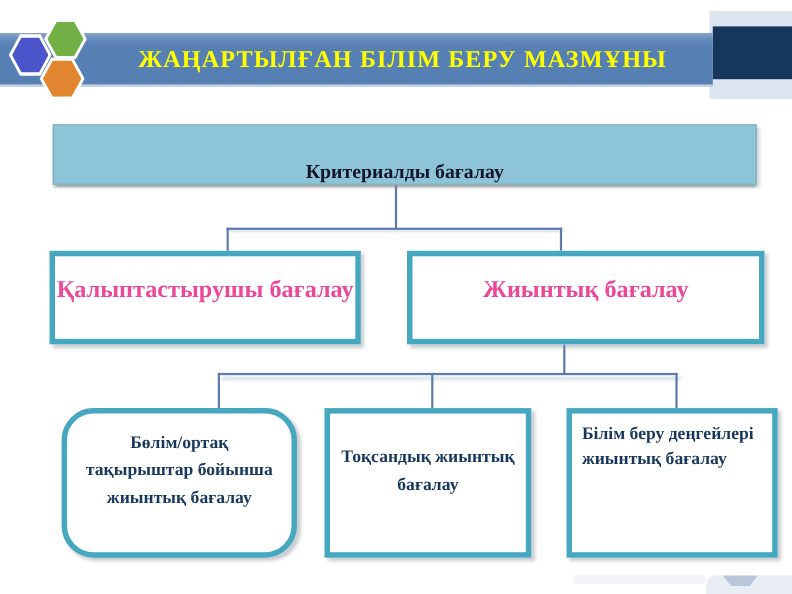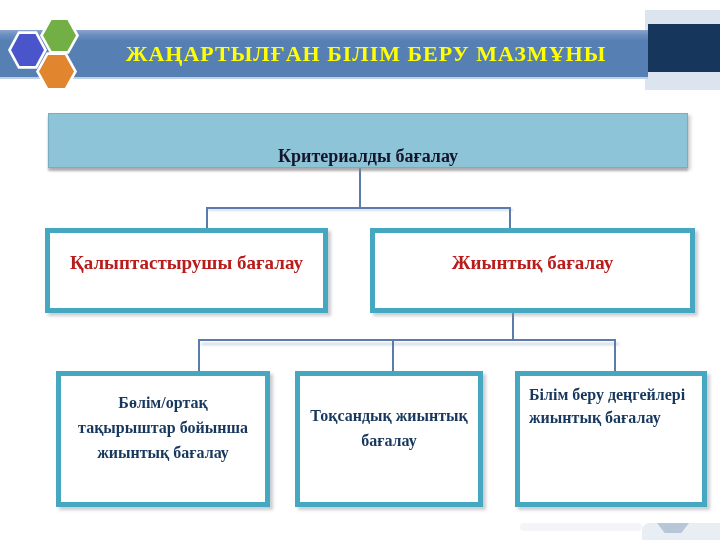--- a/index.html
+++ b/index.html
@@ -37,26 +37,26 @@
     position:absolute;left:48px;top:113px;width:640px;height:55px;
     background:#8ec4d7;border:1px solid #7badc1;box-sizing:border-box;
     box-shadow:0 3px 2px rgba(140,140,140,0.6),3px 2px 3px rgba(150,150,150,0.35);
     display:flex;align-items:flex-end;justify-content:center;
     color:#14152a;font-size:18px;font-weight:bold;
   }
   .node{
     position:absolute;background:#ffffff;border:5px solid #46a8c0;box-sizing:border-box;
     box-shadow:3px 3px 3px rgba(140,145,155,0.45);
     display:flex;align-items:center;justify-content:center;
-    color:#b91c1c;font-size:19px;font-weight:bold;text-align:center;
+    color:#ec4899;font-size:22px;font-weight:bold;text-align:center;
   }
   .mid-left{left:45px;top:228px;width:283px;height:85px;padding-bottom:16px;}
   .mid-right{left:370px;top:228px;width:325px;height:85px;padding-bottom:16px;}
   .leaf{color:#17375d;font-size:16px;flex-direction:column;line-height:25px;top:371px;height:136px;}
-  .leaf-1{left:56px;width:214px;padding-bottom:24px;}
+  .leaf-1{left:56px;width:214px;padding-bottom:24px;border-radius:29px;}
   .leaf-2{left:295px;width:188px;padding-bottom:22px;}
   .leaf-3{left:515px;width:192px;justify-content:flex-start;align-items:flex-start;
           text-align:left;padding:7px 6px 0 9px;line-height:23px;}
   .leaf span{display:block;}
   
   .conn{position:absolute;background:#5b7cab;}
   .c-v1{left:359px;top:168px;width:2px;height:40px;}
   .c-h1{left:206px;top:207px;width:305px;height:2px;box-shadow:2px 2px 2px rgba(190,200,220,0.6);}
   .c-v2{left:206px;top:207px;width:2px;height:21px;}
   .c-v3{left:509px;top:207px;width:2px;height:21px;}

